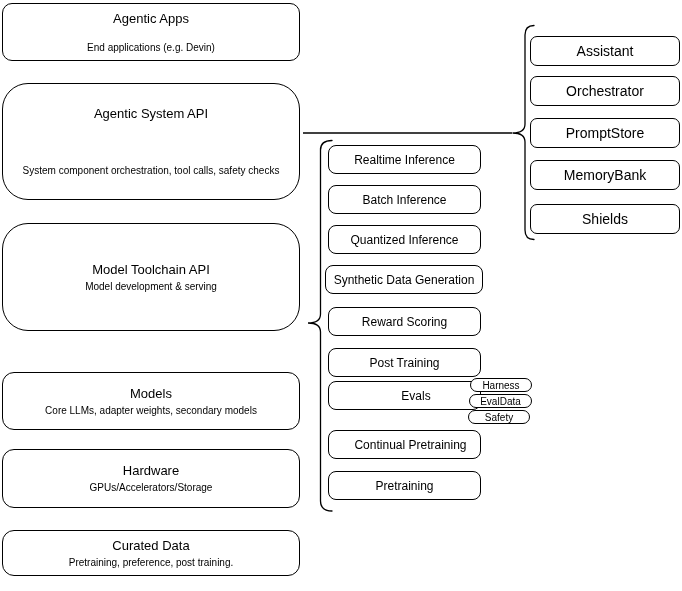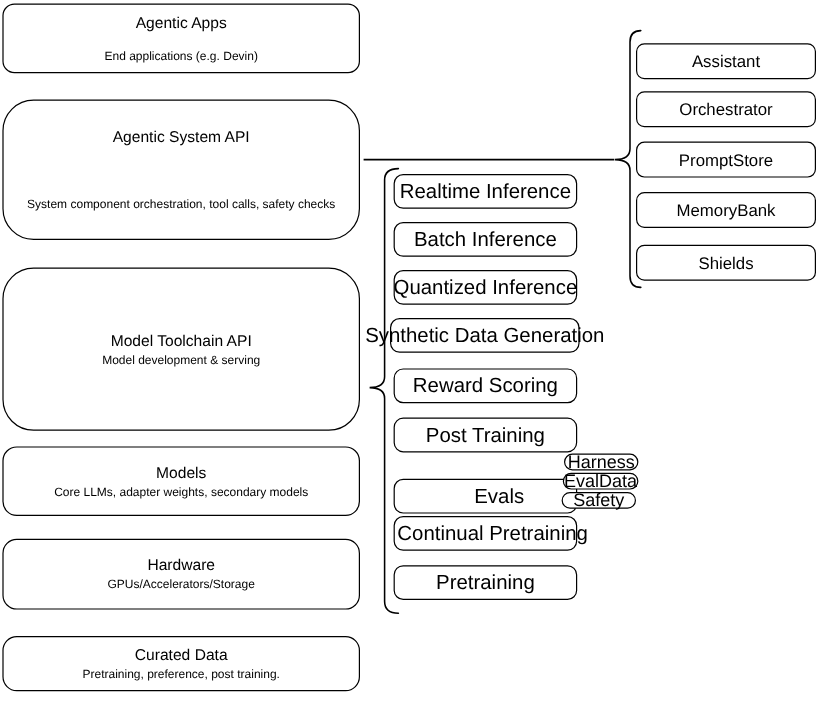--- a/index.html
+++ b/index.html
@@ -11,30 +11,30 @@
   .node{
     position:absolute;box-sizing:border-box;background:#ffffff;border:1.3px solid #000;
     display:flex;flex-direction:column;align-items:center;justify-content:center;
     text-align:center;
   }
   .big{left:2px;width:298px;}
   .big .title{font-size:13px;line-height:15px;}
   .big .subtitle{font-size:10px;line-height:12px;margin-top:4px;}
   .mid{
     left:328px;width:153px;height:29px;border-radius:8px;
-    font-size:17px;white-space:nowrap;
+    font-size:12px;white-space:nowrap;
   }
   .rightbox{
     left:530px;width:150px;height:30px;border-radius:7px;
     font-size:14px;white-space:nowrap;
   }
   .pill{
     position:absolute;box-sizing:border-box;background:#ffffff;border:1.3px solid #000;
     border-radius:9px;display:flex;align-items:center;justify-content:center;
-    font-size:15px;white-space:nowrap;z-index:3;
+    font-size:10px;white-space:nowrap;z-index:3;
   }
   .mid,.rightbox{z-index:2;}
 </style>
 </head>
 <body>
 
 <div class="canvas">
 
   <svg class="overlay" viewBox="0 0 682 591" xmlns="http://www.w3.org/2000/svg">
     <path d="M 303 133 L 512 133" stroke="#000" stroke-width="1.3" fill="none"></path>
@@ -45,21 +45,21 @@
   <div class="node big" style="top:3px;height:58px;border-radius:10px;gap:12px;">
     <div class="title">Agentic Apps</div>
     <div class="subtitle">End applications (e.g. Devin)</div>
   </div>
 
   <div class="node big" style="top:83px;height:117px;border-radius:26px;gap:40px;">
     <div class="title">Agentic System API</div>
     <div class="subtitle">System component orchestration, tool calls, safety checks</div>
   </div>
 
-  <div class="node big" style="top:223px;height:136px;border-radius:26px;">
+  <div class="node big" style="top:223px;height:108px;border-radius:26px;">
     <div class="title">Model Toolchain API</div>
     <div class="subtitle">Model development &amp; serving</div>
   </div>
 
   <div class="node big" style="top:372px;height:58px;border-radius:12px;">
     <div class="title">Models</div>
     <div class="subtitle">Core LLMs, adapter weights, secondary models</div>
   </div>
 
   <div class="node big" style="top:449px;height:59px;border-radius:12px;">
@@ -83,21 +83,21 @@
   </div>
   <div class="node mid" style="top:265px;left:325px;width:158px;">
     <span>Synthetic Data Generation</span>
   </div>
   <div class="node mid" style="top:307px;">
     <span>Reward Scoring</span>
   </div>
   <div class="node mid" style="top:348px;">
     <span>Post Training</span>
   </div>
-  <div class="node mid" style="top:399px;padding-left:23px;">
+  <div class="node mid" style="top:381px;padding-left:23px;">
     <span>Evals</span>
   </div>
   <div class="node mid" style="top:430px;padding-left:12px;">
     <span>Continual Pretraining</span>
   </div>
   <div class="node mid" style="top:471px;">
     <span>Pretraining</span>
   </div>
 
   <div class="pill" style="left:470px;top:378px;width:62px;height:14px;">

